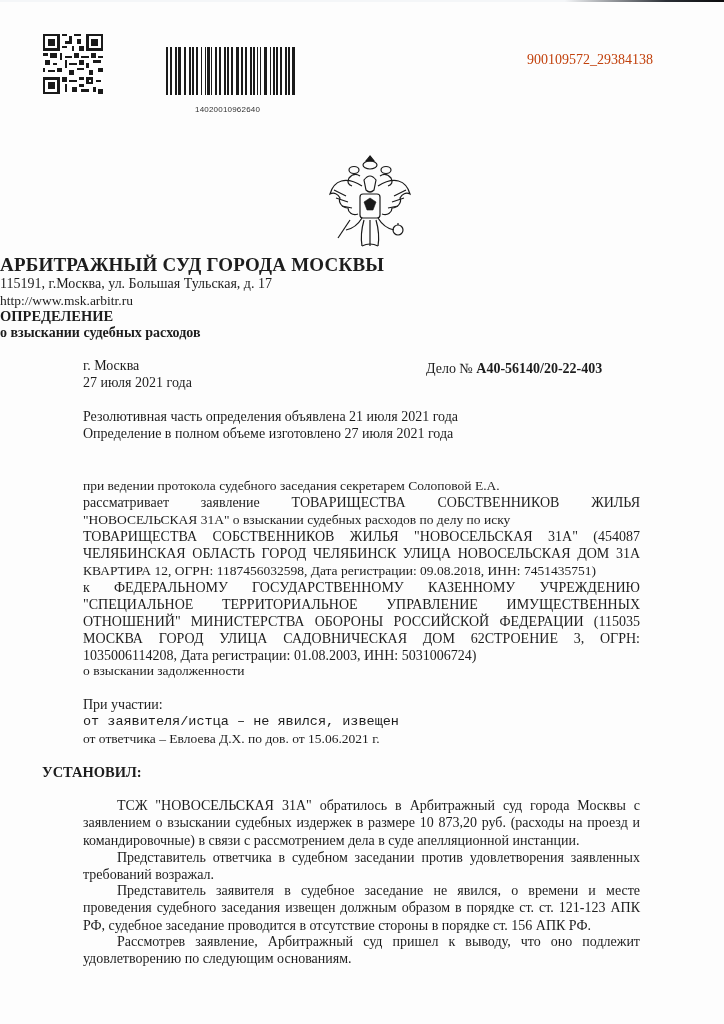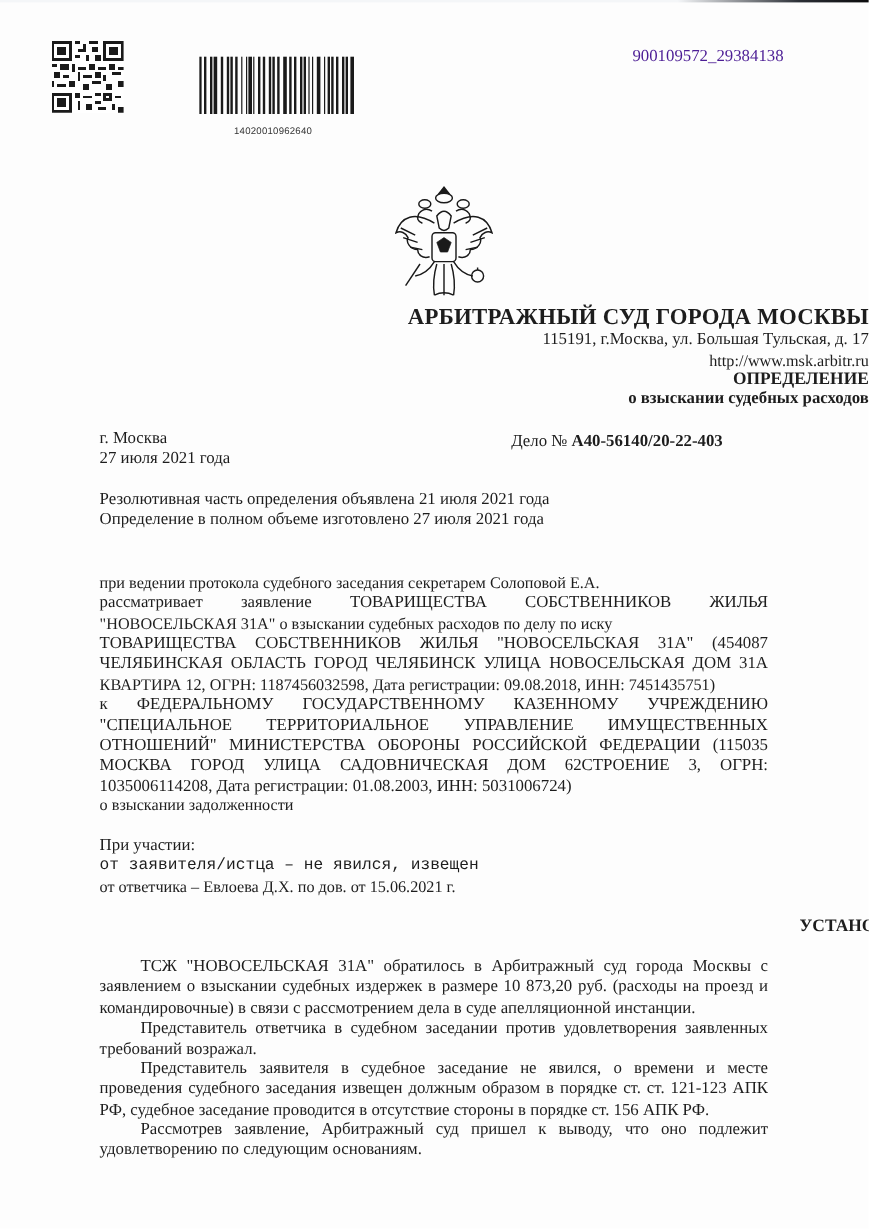--- a/index.html
+++ b/index.html
@@ -6,23 +6,23 @@
     body {
       width: 724px; height: 1024px; position: relative; overflow: hidden;
       font-family: "Liberation Serif", "DejaVu Serif", serif;
       color: #1d1d1d;
     }
     .page { position: absolute; left: 0; top: 0; width: 724px; height: 1024px; background: #fdfdfd; }
     .topbar { position: absolute; left: 0; top: 0; width: 724px; height: 2px; background: linear-gradient(90deg, #f4f6f8 0%, #f4f6f8 78%, #2b2f36 92%, #0b0b0c 100%); }
     .qr { position: absolute; left: 43px; top: 34px; width: 60px; height: 60px; }
     .barcode { position: absolute; left: 166px; top: 47px; width: 132px; height: 48px; }
     .barcode-num { position: absolute; left: 195px; top: 105px; font-family: "Liberation Sans", sans-serif; font-size: 8px; color: #333; letter-spacing: 0.2px; }
-    .docid { position: absolute; left: 527px; top: 40px; font-size: 14px; color: #4c1d95; }
+    .docid { position: absolute; left: 527px; top: 52px; font-size: 14px; color: #c2410c; }
     .emblem { position: absolute; left: 324px; top: 150px; width: 92px; height: 104px; }
-    .center { position: absolute; left: 0; width: 724px; text-align: right; }
+    .center { position: absolute; left: 0; width: 724px; text-align: left; }
     .court-title { top: 254px; font-weight: bold; font-size: 19px; letter-spacing: 0.2px; }
     .court-addr { top: 276px; font-size: 14px; }
     .court-url { top: 293px; font-size: 13.5px; }
     .doc-type { top: 308px; font-weight: bold; font-size: 14.5px; }
     .doc-subject { top: 325px; font-weight: bold; font-size: 14px; }
     .t { position: absolute; font-size: 14px; white-space: nowrap; line-height: 17px; }
     .b { font-weight: bold; }
     .just { position: absolute; left: 83px; width: 557px; font-size: 14px; line-height: 17.3px; text-align: justify; text-align-last: justify; white-space: normal; }
     .lastline { text-align-last: left; }
     .para { position: absolute; left: 83px; width: 557px; font-size: 14px; line-height: 17.3px; text-align: justify; text-indent: 34px; }

